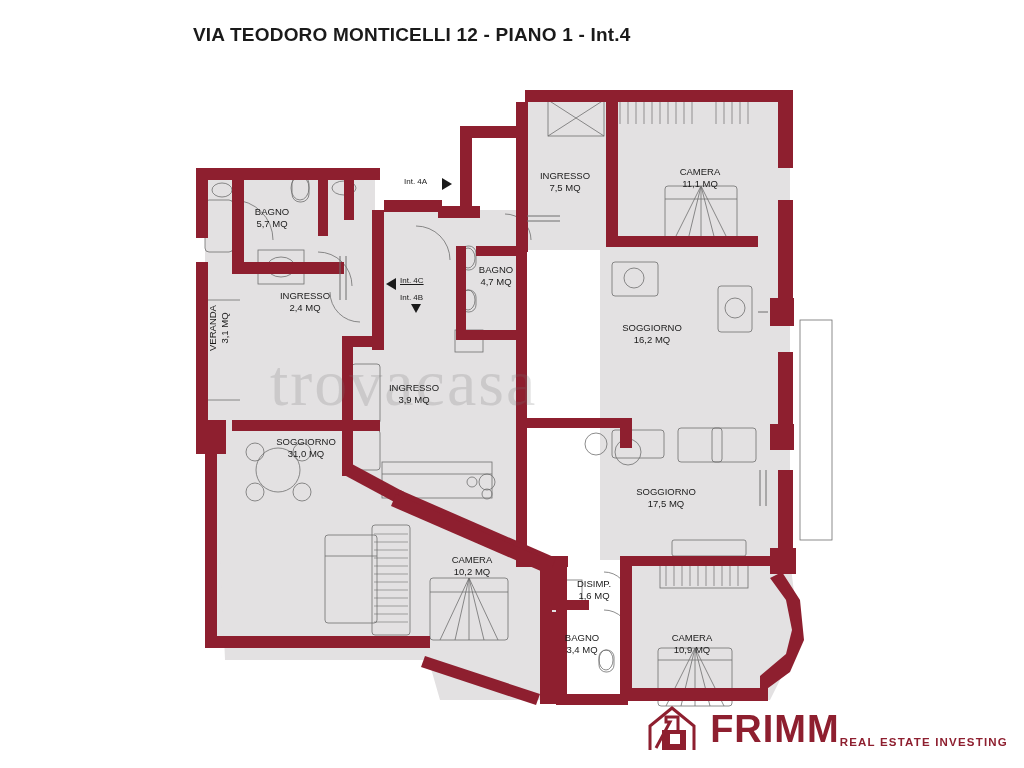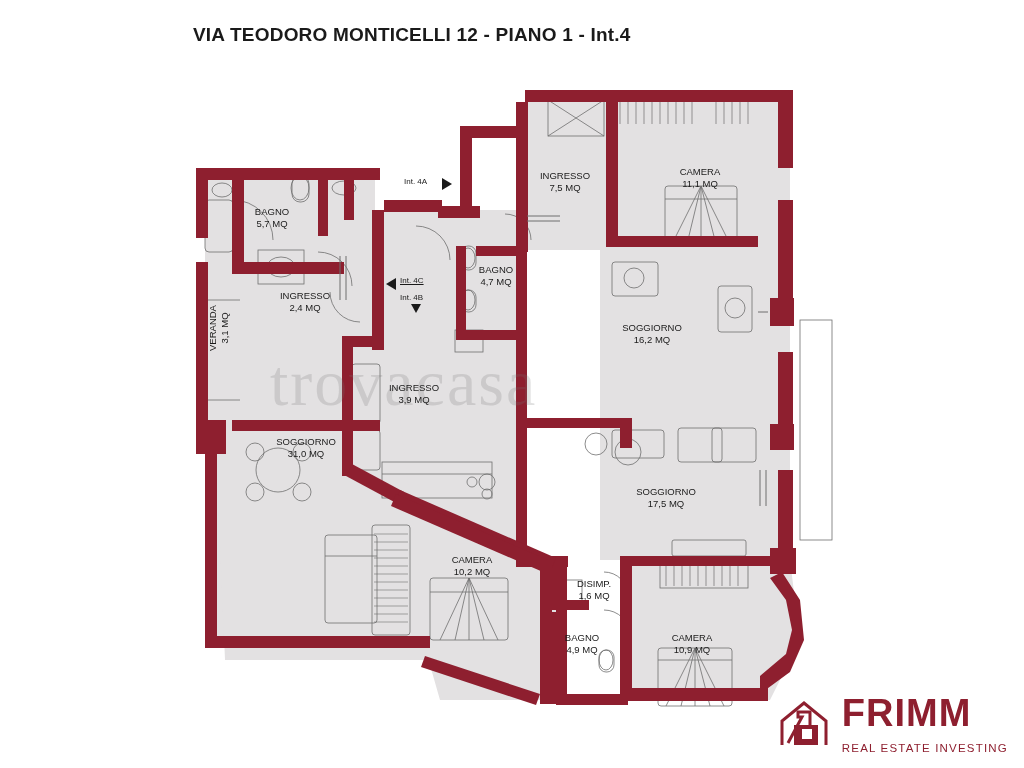--- a/index.html
+++ b/index.html
@@ -75,33 +75,32 @@
     display: flex;
     align-items: center;
     gap: 8px;
   }
   .logo-mark {
     width: 56px;
     height: 50px;
   }
   .logo-text {
     display: flex;
-    flex-direction: column;
-    align-items: flex-start;
+    align-items: flex-end;
     line-height: 1;
   }
   .logo-name {
     font-size: 38px;
     font-weight: bold;
     color: #8e1f2f;
     letter-spacing: 1px;
   }
   .logo-sub {
     font-size: 11.5px;
-    font-weight: normal;
+    font-weight: bold;
     color: #8e1f2f;
     letter-spacing: 1.2px;
     margin-top: 11px;
   }
 </style>
 </head>
 <body>
 
 <div id="floorplan-root">
 
@@ -390,21 +389,21 @@
     <span class="ar">10,2 MQ</span>
   </div>
 
   <div class="room-label" style="left:556px;top:578px;width:76px;">
     <span class="nm">DISIMP.</span>
     <span class="ar">1,6 MQ</span>
   </div>
 
   <div class="room-label" style="left:544px;top:632px;width:76px;">
     <span class="nm">BAGNO</span>
-    <span class="ar">4,9 MQ</span>
+    <span class="ar">3,4 MQ</span>
   </div>
 
   <div class="room-label" style="left:652px;top:632px;width:80px;">
     <span class="nm">CAMERA</span>
     <span class="ar">10,9 MQ</span>
   </div>
 
   <div class="int-tag" style="left:404px;top:177px;text-align:right;">Int. 4A</div>
   <div class="int-tag" style="left:400px;top:276px;text-decoration:underline;">Int. 4C</div>
   <div class="int-tag" style="left:400px;top:293px;">Int. 4B</div>

